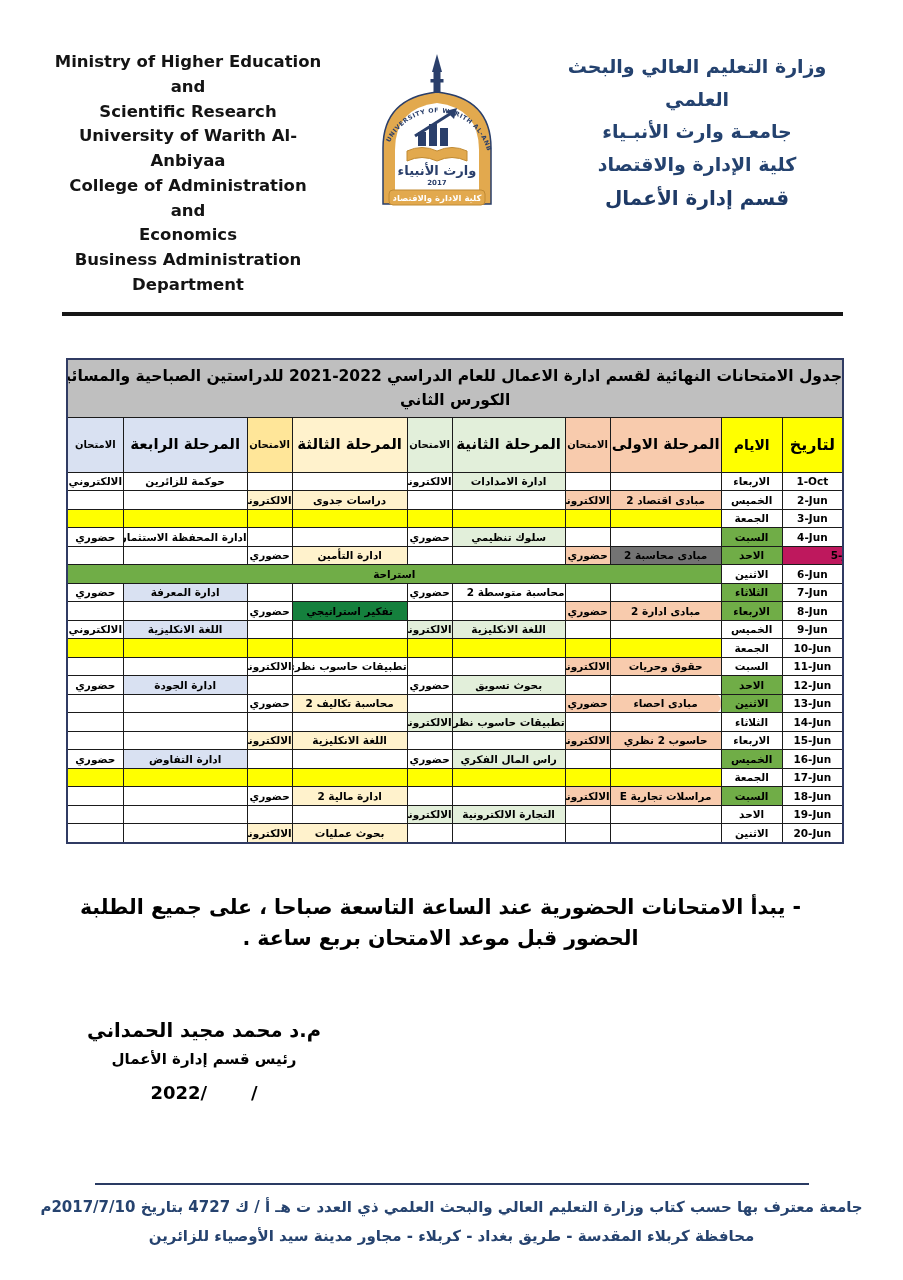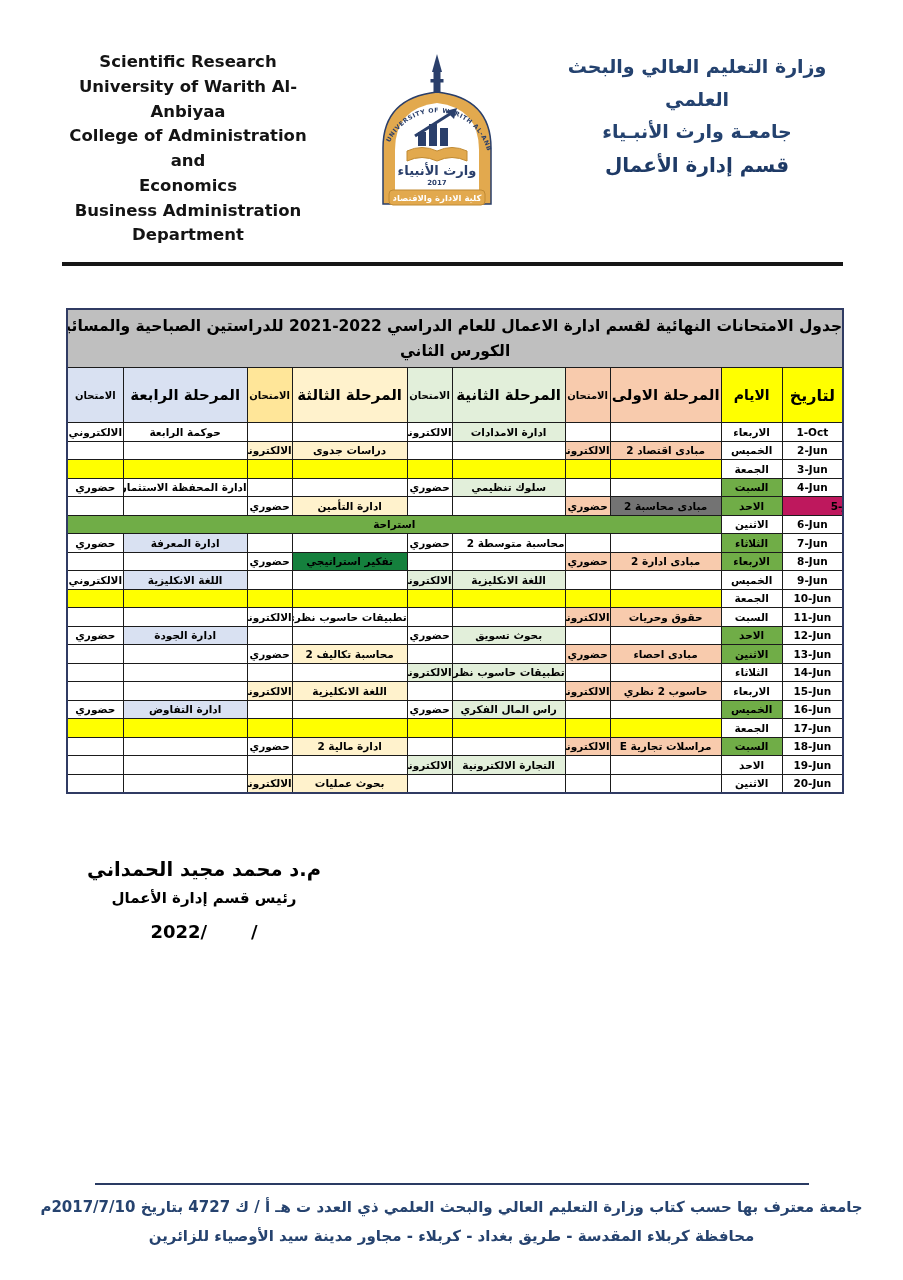--- a/index.html
+++ b/index.html
@@ -49,20 +49,21 @@
   .footer-rule{margin:0 auto;width:714px;border-top:2.5px solid #2A3B63;}
   .footer-text{direction:rtl;text-align:center;color:#26436F;font-size:15px;font-weight:600;line-height:1.9;margin-top:8px;}
 </style>
 </head>
 <body>
 
 <div class="page">
 
   <div class="hdr">
     <div class="eng">
+      <div>Ministry of Higher Education and</div>
       <div>Scientific Research</div>
       <div>University of Warith Al-Anbiyaa</div>
       <div>College of Administration and</div>
       <div>Economics</div>
       <div>Business Administration</div>
       <div>Department</div>
     </div>
 
     <div class="logo-box">
       <svg width="152" height="160" viewBox="0 0 152 160">
@@ -93,20 +94,21 @@
         <text x="76" y="133" text-anchor="middle" font-size="7" font-weight="bold" fill="#2A3F6B">2017</text>
 
         <rect x="28" y="138" width="96" height="15" rx="4" fill="#E2A94E" stroke="#C08A33" stroke-width="1"></rect>
         <text x="76" y="149" text-anchor="middle" font-size="8.5" font-weight="bold" fill="#FFFFFF">كلية الادارة والاقتصاد</text>
       </svg>
     </div>
 
     <div class="arb">
       <div>وزارة التعليم العالي والبحث العلمي</div>
       <div>جامعـة وارث الأنبـياء</div>
+      <div>كلية الإدارة والاقتصاد</div>
       <div class="dept">قسم إدارة الأعمال</div>
     </div>
   </div>
 
   <div class="rule"></div>
 
   <div class="tblwrap">
     <table class="sched">
       <colgroup>
         <col style="width:61px">
@@ -143,21 +145,21 @@
       <tbody id="sched-body">
           <tr class="drow">
             <td class="c-date" style="background: rgb(255, 255, 255);">1-Oct</td>
             <td class="c-day" style="background: rgb(255, 255, 255);">الاربعاء</td>
             <td style="background: rgb(255, 255, 255);"></td>
             <td style="background: rgb(255, 255, 255);"></td>
             <td style="background: rgb(226, 239, 218);">ادارة الامدادات</td>
             <td style="background: rgb(255, 255, 255);">الالكتروني</td>
             <td style="background: rgb(255, 255, 255);"></td>
             <td style="background: rgb(255, 255, 255);"></td>
-            <td style="background: rgb(255, 255, 255);">حوكمة الرابعة</td>
+            <td style="background: rgb(255, 255, 255);">حوكمة للزائرين</td>
             <td style="background: rgb(255, 255, 255);">الالكتروني</td>
           </tr>
           <tr class="drow">
             <td class="c-date" style="background: rgb(255, 255, 255);">2-Jun</td>
             <td class="c-day" style="background: rgb(255, 255, 255);">الخميس</td>
             <td style="background: rgb(248, 203, 173);">مبادى اقتصاد 2</td>
             <td style="background: rgb(248, 203, 173);">الالكتروني</td>
             <td style="background: rgb(255, 255, 255);"></td>
             <td style="background: rgb(255, 255, 255);"></td>
             <td style="background: rgb(255, 242, 204);">دراسات جدوى</td>
@@ -274,21 +276,21 @@
             <td style="background: rgb(226, 239, 218);">بحوث تسويق</td>
             <td style="background: rgb(255, 255, 255);">حضوري</td>
             <td style="background: rgb(255, 255, 255);"></td>
             <td style="background: rgb(255, 255, 255);"></td>
             <td style="background: rgb(217, 225, 242);">ادارة الجودة</td>
             <td style="background: rgb(255, 255, 255);">حضوري</td>
           </tr>
           <tr class="drow">
             <td class="c-date" style="background: rgb(255, 255, 255);">13-Jun</td>
             <td class="c-day" style="background: rgb(112, 173, 71);">الاثنين</td>
-            <td style="background: rgb(248, 203, 173);">مبادى احصاء</td>
+            <td style="background: rgb(248, 203, 173); border-radius: 7px;">مبادى احصاء</td>
             <td style="background: rgb(248, 203, 173);">حضوري</td>
             <td style="background: rgb(255, 255, 255);"></td>
             <td style="background: rgb(255, 255, 255);"></td>
             <td style="background: rgb(255, 242, 204);">محاسبة تكاليف 2</td>
             <td style="background: rgb(255, 255, 255);">حضوري</td>
             <td style="background: rgb(255, 255, 255);"></td>
             <td style="background: rgb(255, 255, 255);"></td>
           </tr>
           <tr class="drow">
             <td class="c-date" style="background: rgb(255, 255, 255);">14-Jun</td>
@@ -372,20 +374,21 @@
             <td style="background: rgb(255, 242, 204);">بحوث عمليات</td>
             <td style="background: rgb(255, 242, 204);">الالكتروني</td>
             <td style="background: rgb(255, 255, 255);"></td>
             <td style="background: rgb(255, 255, 255);"></td>
           </tr>
         </tbody>
     </table>
   </div>
 
   <div class="notes">
+    <div class="notes-b">- يبدأ الامتحانات الحضورية عند الساعة التاسعة صباحا ، على جميع الطلبة الحضور قبل موعد الامتحان بربع ساعة .</div>
   </div>
 
   <div class="sig">
     <div class="sig-name">م.د محمد مجيد الحمداني</div>
     <div class="sig-title">رئيس قسم إدارة الأعمال</div>
     <div class="sig-date">/&nbsp;&nbsp;&nbsp;&nbsp;&nbsp;&nbsp;&nbsp;/2022</div>
   </div>
 
   <div class="footer">
     <div class="footer-rule"></div>

